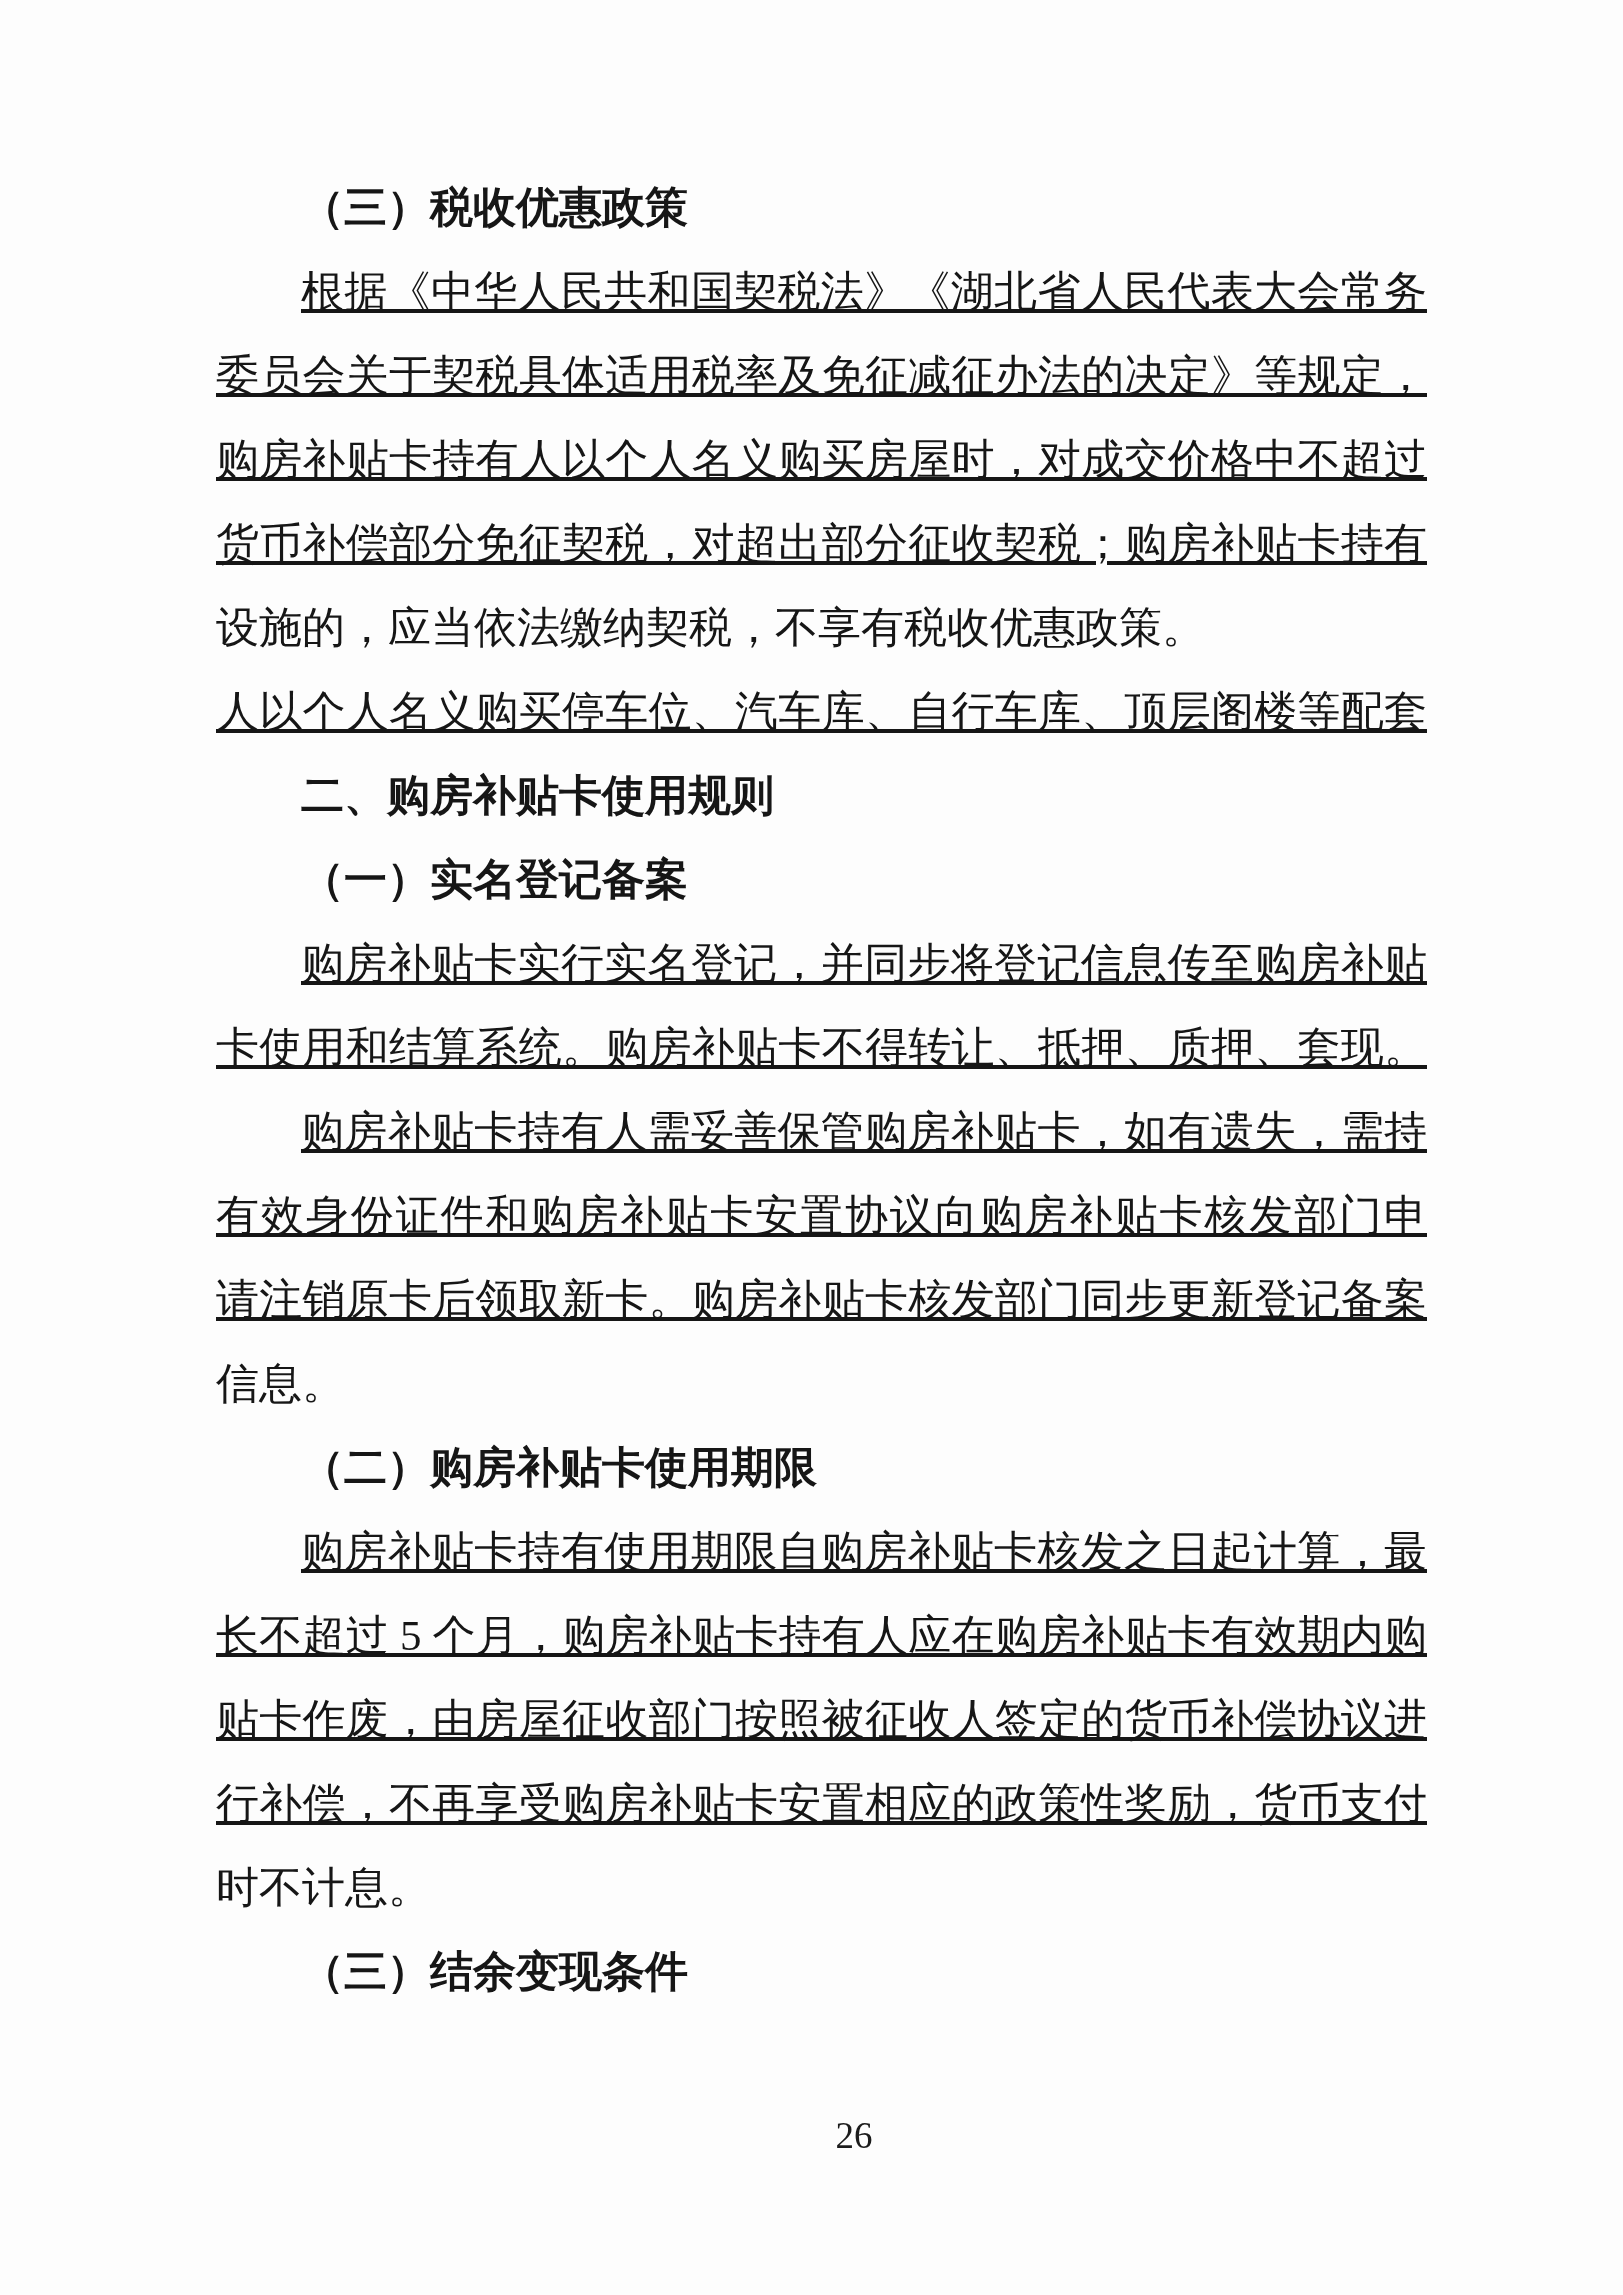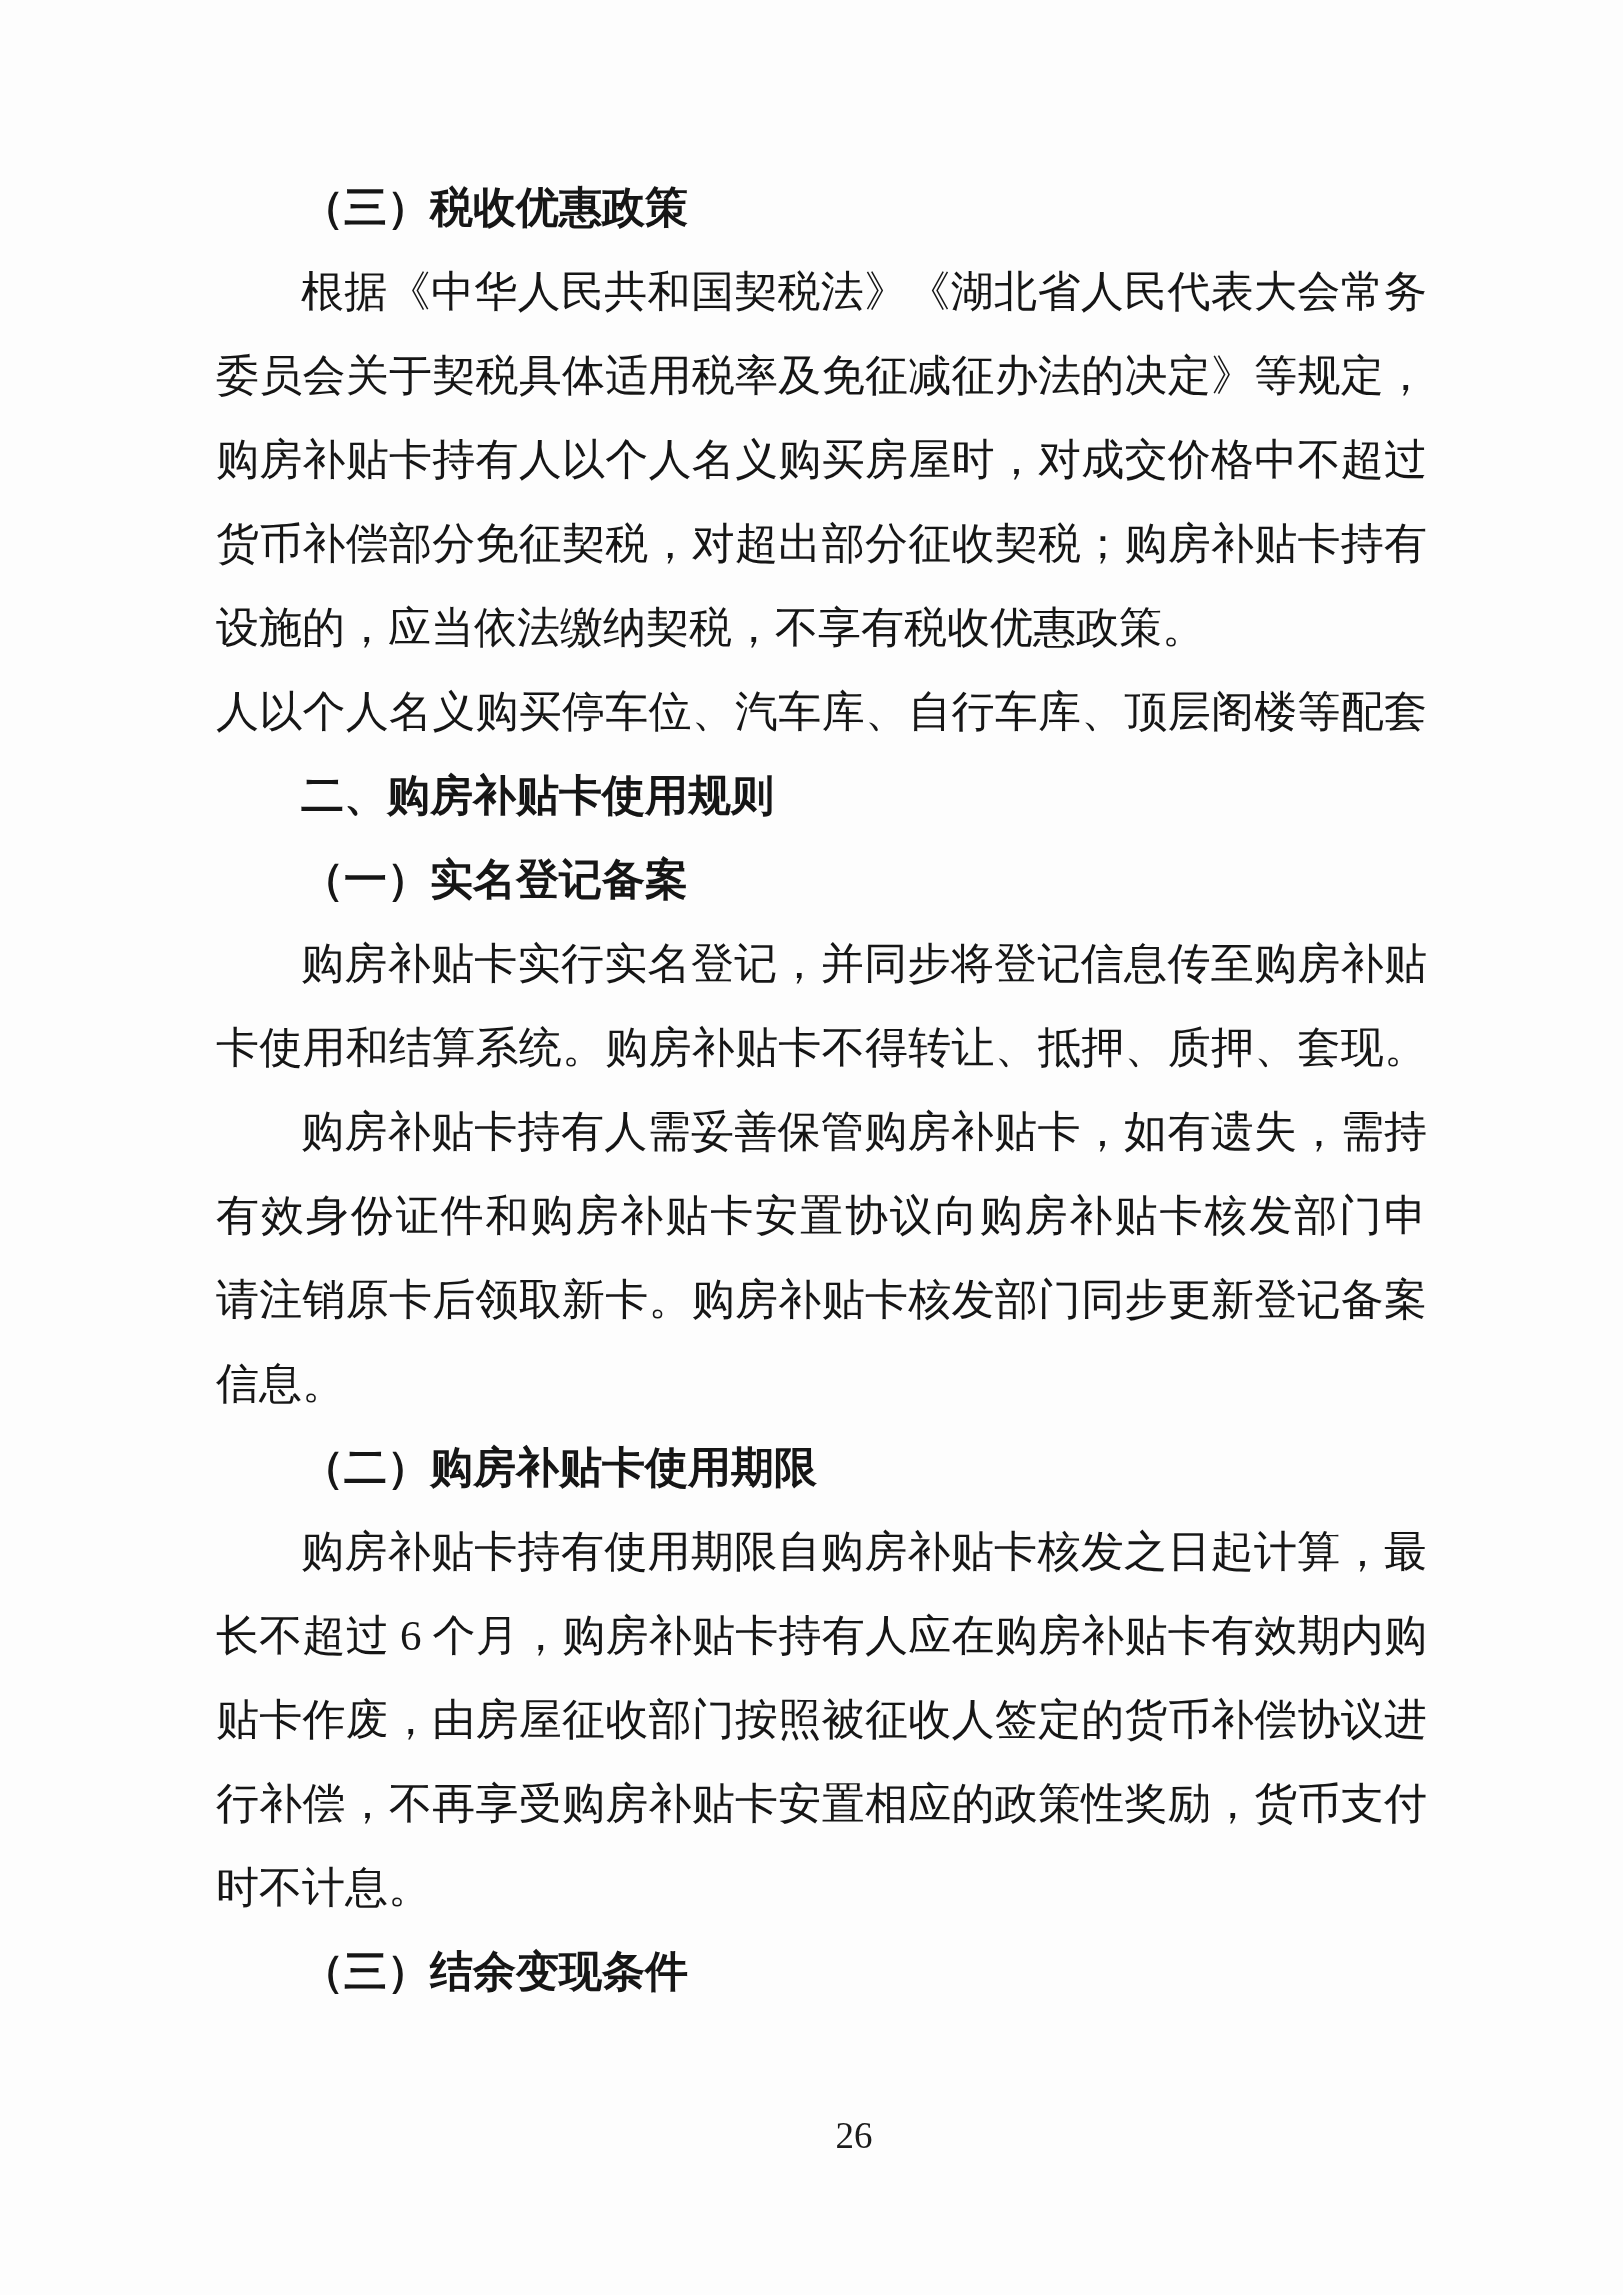--- a/index.html
+++ b/index.html
@@ -28,20 +28,21 @@
     font-size: 43px;
     text-align: left;
     letter-spacing: 0;
   }
   .line.indent {
     text-indent: 85px; 
   }
   .line.fill {
     text-align: justify;
     text-align-last: justify;
+    text-decoration: underline;
   }
   .block.heading .line {
     font-weight: 700;
   }
   .page-number {
     position: absolute;
     top: 2115px;
     left: 746px;
     width: 216px;
     text-align: center;
@@ -81,21 +82,21 @@
         <div class="line indent fill">购房补贴卡持有人需妥善保管购房补贴卡，如有遗失，需持</div>
         <div class="line fill">有效身份证件和购房补贴卡安置协议向购房补贴卡核发部门申</div>
         <div class="line fill">请注销原卡后领取新卡。购房补贴卡核发部门同步更新登记备案</div>
         <div class="line">信息。</div>
       </div>
       <div class="block heading">
         <div class="line indent">（二）购房补贴卡使用期限</div>
       </div>
       <div class="block paragraph">
         <div class="line indent fill">购房补贴卡持有使用期限自购房补贴卡核发之日起计算，最</div>
-        <div class="line fill">长不超过 6 个月，购房补贴卡持有人应在购房补贴卡有效期内购</div>
+        <div class="line fill">长不超过 5 个月，购房补贴卡持有人应在购房补贴卡有效期内购</div>
         <div class="line fill">贴卡作废，由房屋征收部门按照被征收人签定的货币补偿协议进</div>
         <div class="line fill">行补偿，不再享受购房补贴卡安置相应的政策性奖励，货币支付</div>
         <div class="line">时不计息。</div>
       </div>
       <div class="block heading">
         <div class="line indent">（三）结余变现条件</div>
       </div>
     </div>
   <div class="page-number">26</div>
 </div>

